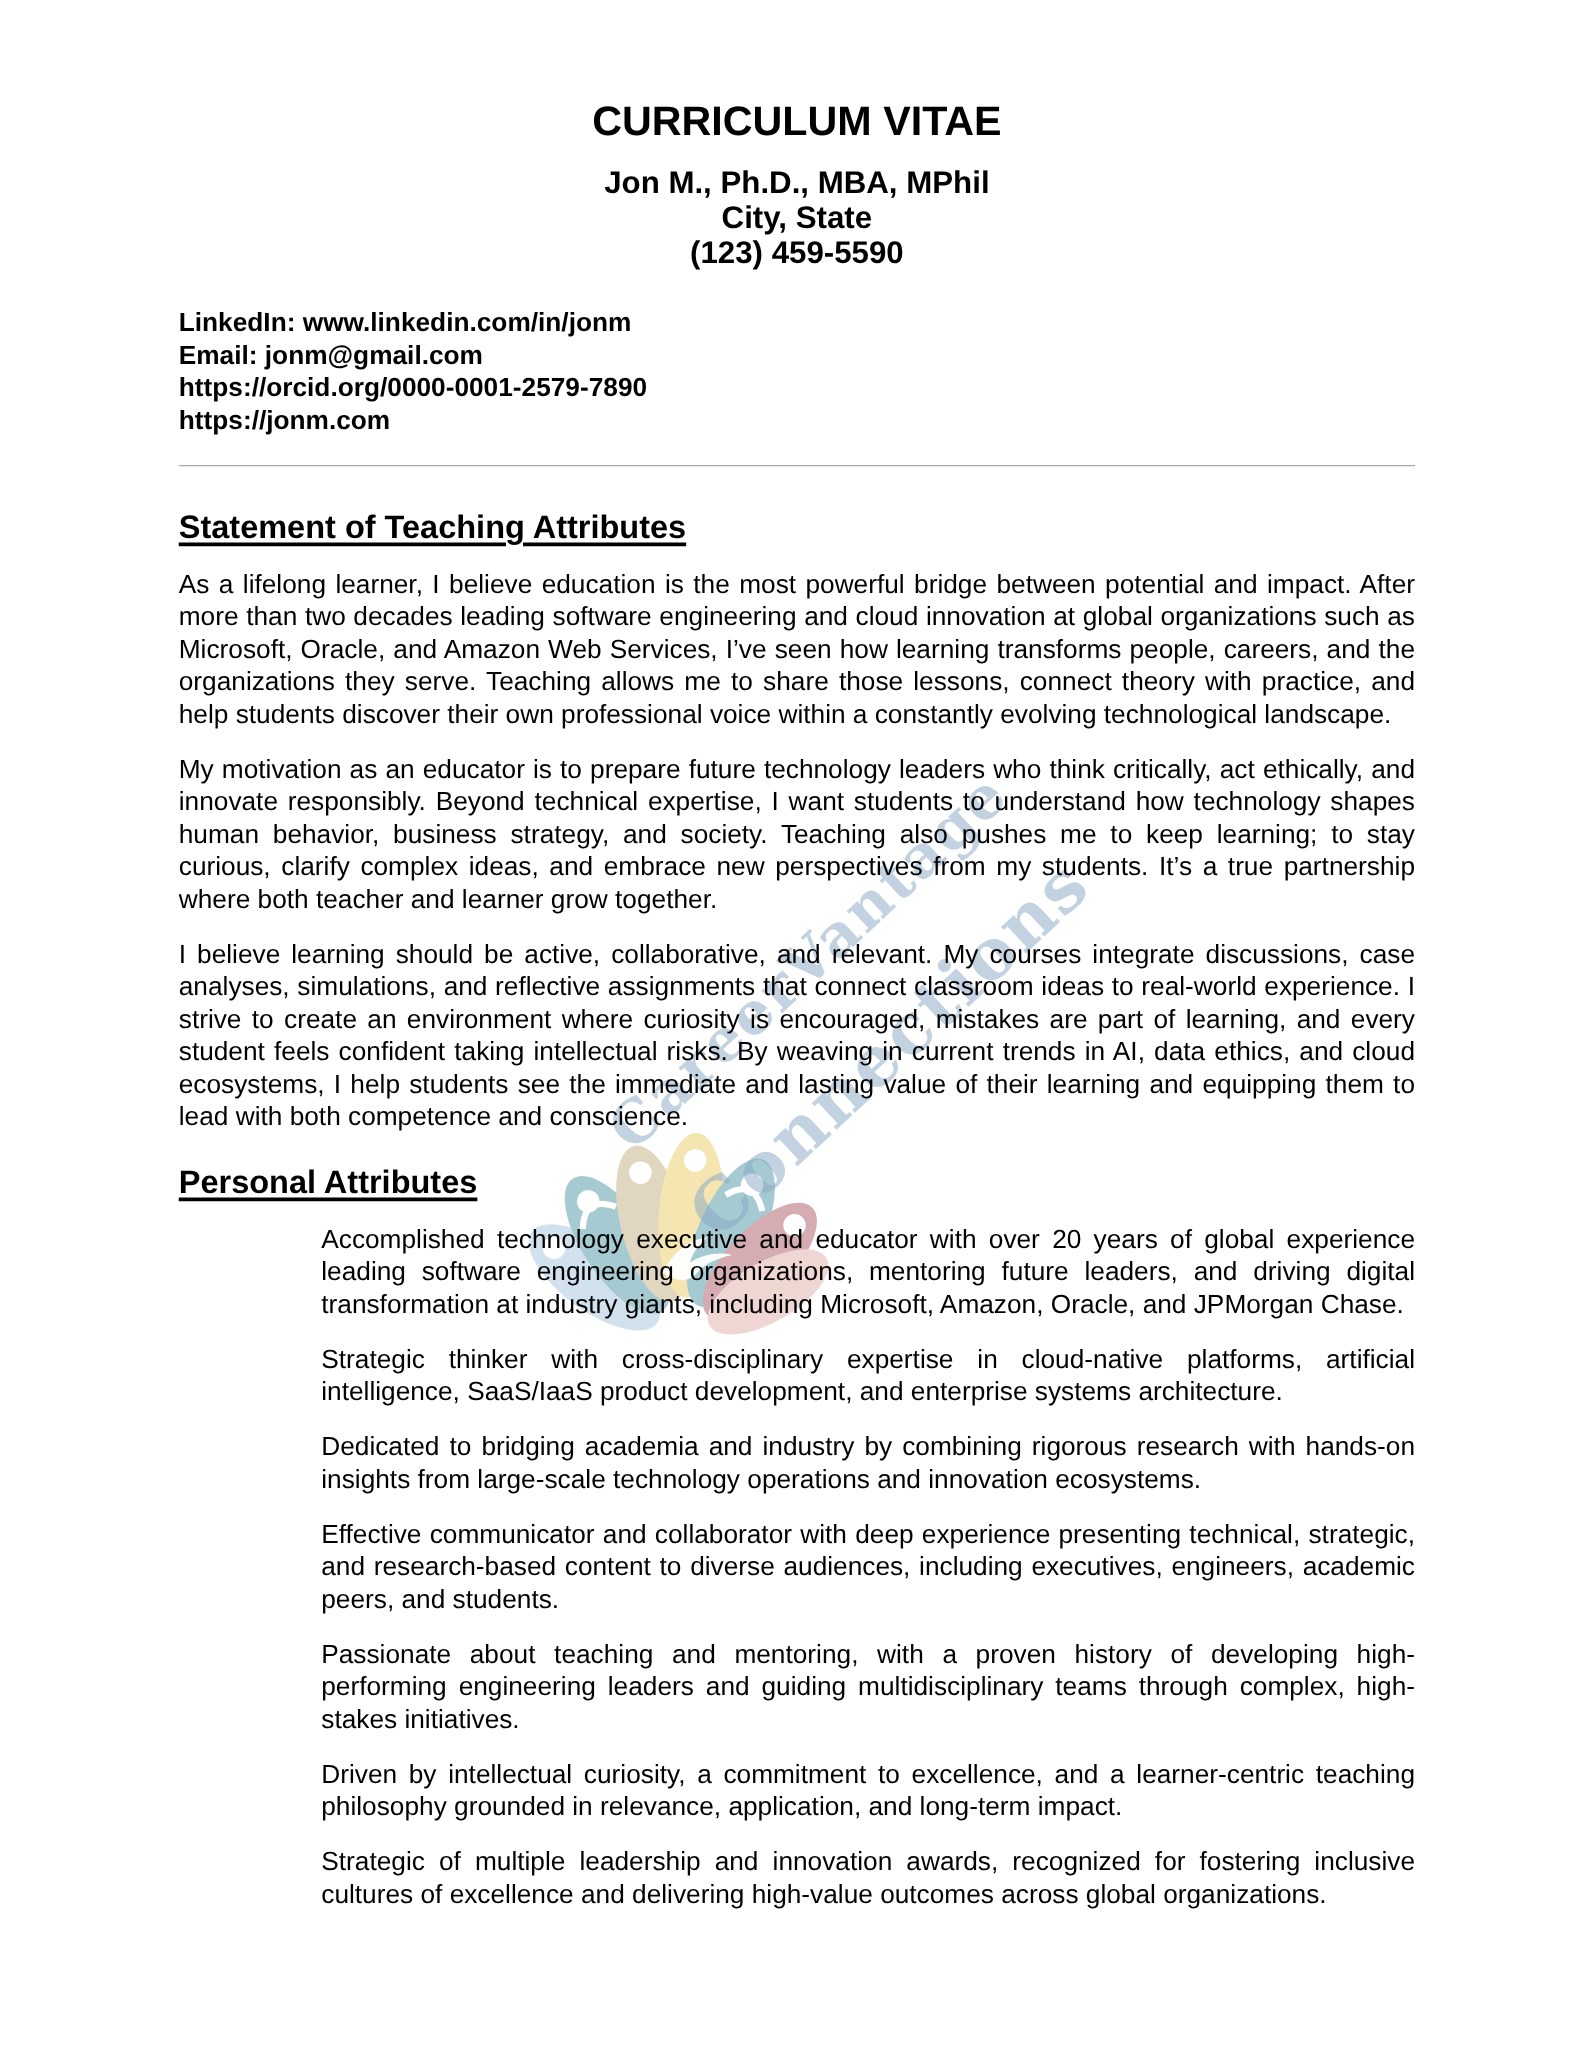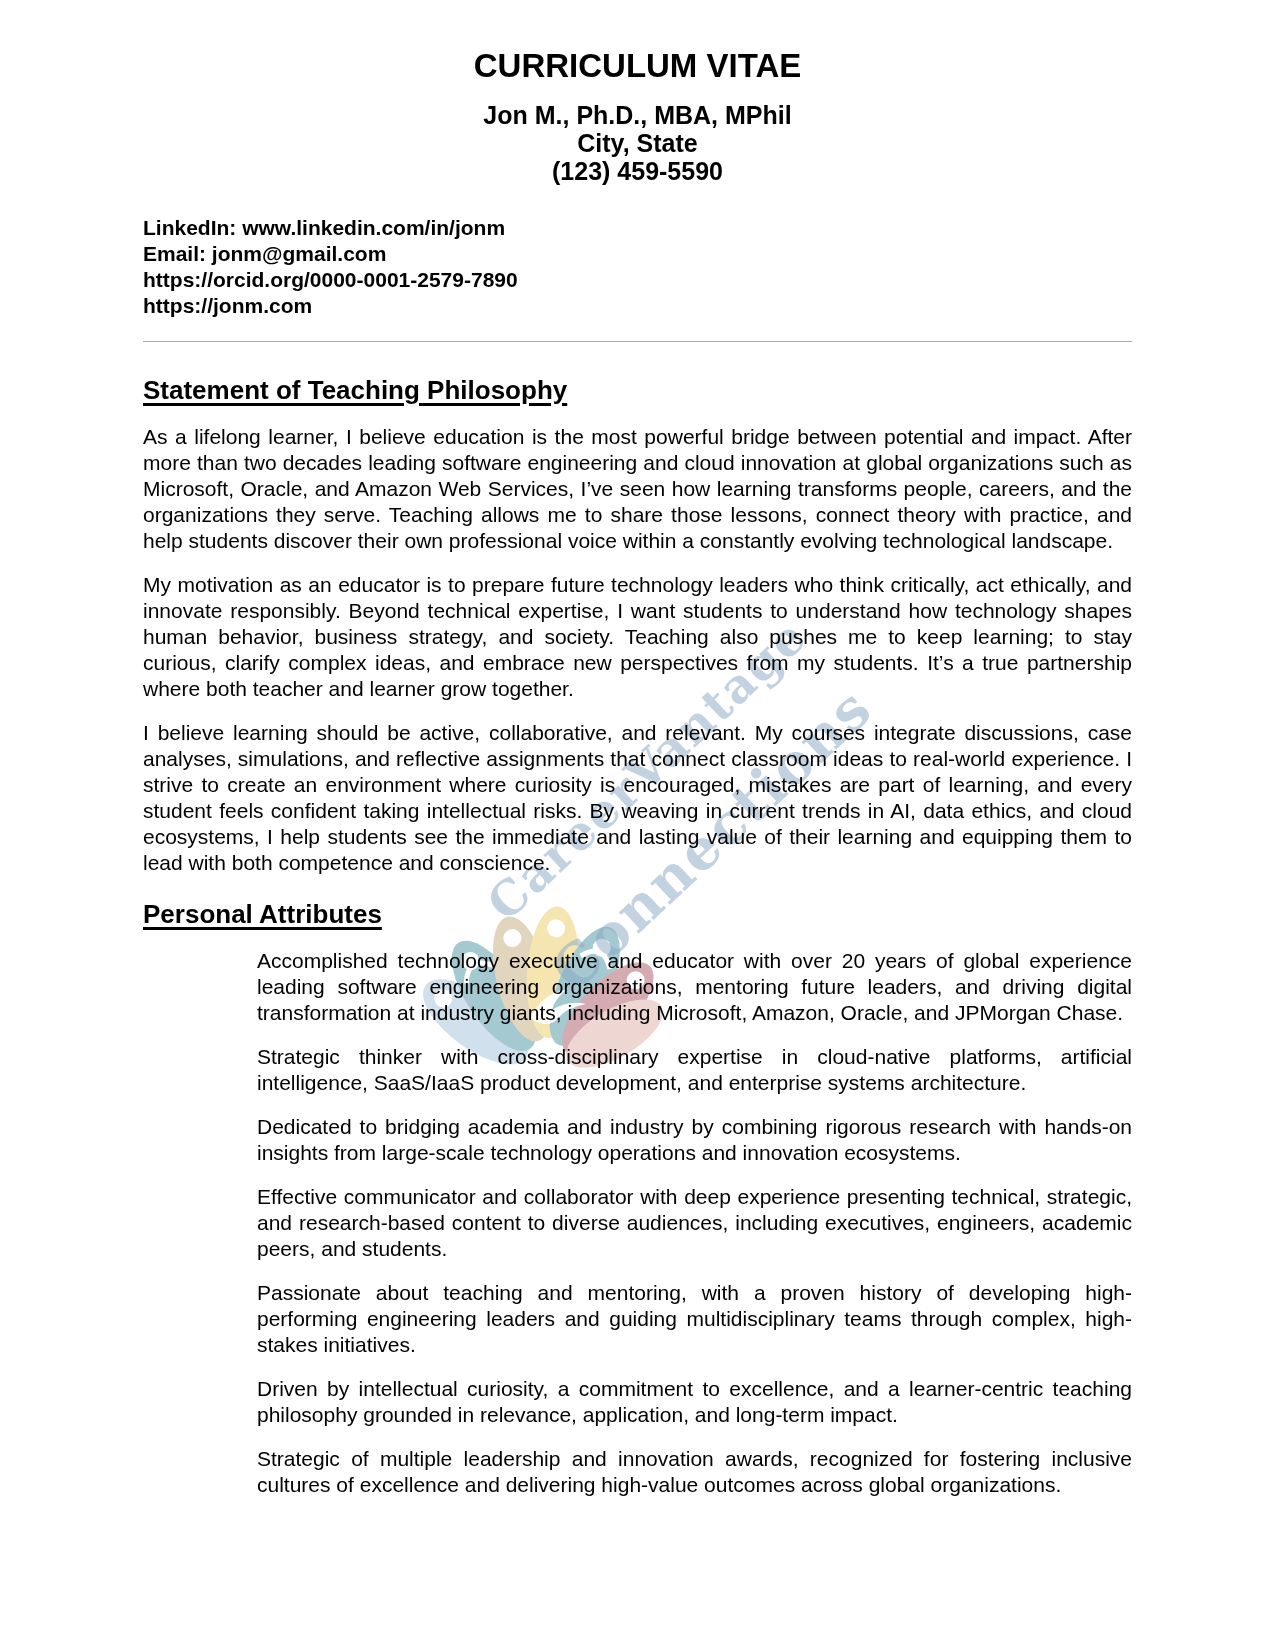--- a/index.html
+++ b/index.html
@@ -48,21 +48,21 @@
     left: 418px;
     top: 868px;
     width: 280px;
     height: 215px;
   }
 
   
   .content {
     position: relative;
     z-index: 2;
-    padding: 49px 143px 0 143px;
+    padding: 80px 143px 0 143px;
   }
   .doc-title {
     margin: 0;
     font-size: 33px;
     line-height: 34px;
     font-weight: bold;
     text-align: center;
   }
   .name-block {
     margin-top: 18px;
@@ -166,21 +166,21 @@
 
     <div class="contact-block">
       <div>LinkedIn: www.linkedin.com/in/jonm</div>
       <div>Email: jonm@gmail.com</div>
       <div>https://orcid.org/0000-0001-2579-7890</div>
       <div>https://jonm.com</div>
     </div>
 
     <hr class="rule">
 
-    <h2 class="section-heading">Statement of Teaching Philosophy</h2>
+    <h2 class="section-heading">Statement of Teaching Attributes</h2>
 
     <p class="body-par">As a lifelong learner, I believe education is the most powerful bridge between potential and impact. After more than two decades leading software engineering and cloud innovation at global organizations such as Microsoft, Oracle, and Amazon Web Services, I’ve seen how learning transforms people, careers, and the organizations they serve. Teaching allows me to share those lessons, connect theory with practice, and help students discover their own professional voice within a constantly evolving technological landscape.</p>
     <p class="body-par">My motivation as an educator is to prepare future technology leaders who think critically, act ethically, and innovate responsibly. Beyond technical expertise, I want students to understand how technology shapes human behavior, business strategy, and society. Teaching also pushes me to keep learning; to stay curious, clarify complex ideas, and embrace new perspectives from my students. It’s a true partnership where both teacher and learner grow together.</p>
     <p class="body-par">I believe learning should be active, collaborative, and relevant. My courses integrate discussions, case analyses, simulations, and reflective assignments that connect classroom ideas to real-world experience. I strive to create an environment where curiosity is encouraged, mistakes are part of learning, and every student feels confident taking intellectual risks. By weaving in current trends in AI, data ethics, and cloud ecosystems, I help students see the immediate and lasting value of their learning and equipping them to lead with both competence and conscience.</p>
 
     <h2 class="section-heading second">Personal Attributes</h2>
 
     <p class="attr-par">Accomplished technology executive and educator with over 20 years of global experience leading software engineering organizations, mentoring future leaders, and driving digital transformation at industry giants, including Microsoft, Amazon, Oracle, and JPMorgan Chase.</p>
     <p class="attr-par">Strategic thinker with cross-disciplinary expertise in cloud-native platforms, artificial intelligence, SaaS/IaaS product development, and enterprise systems architecture.</p>
     <p class="attr-par">Dedicated to bridging academia and industry by combining rigorous research with hands-on insights from large-scale technology operations and innovation ecosystems.</p>

